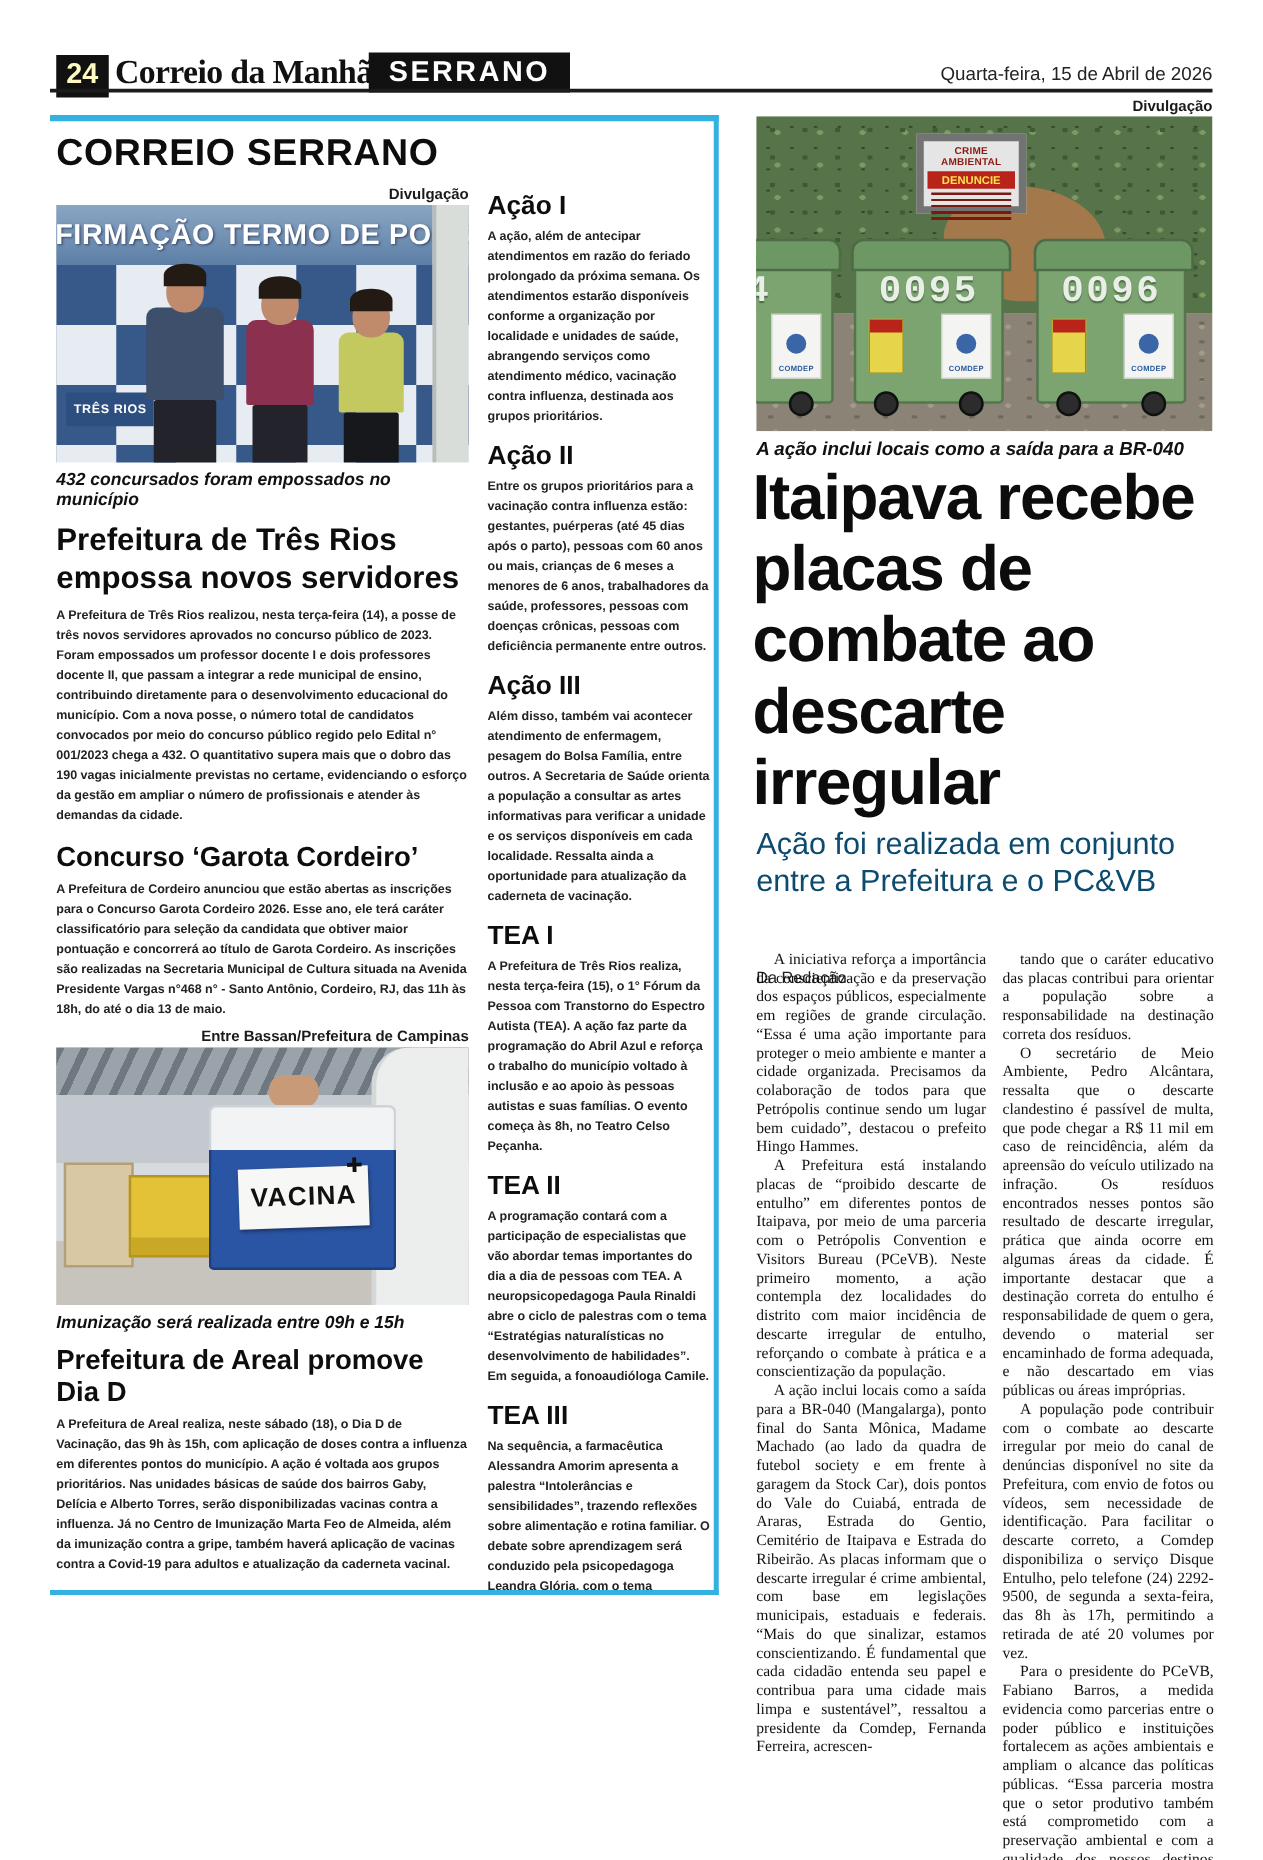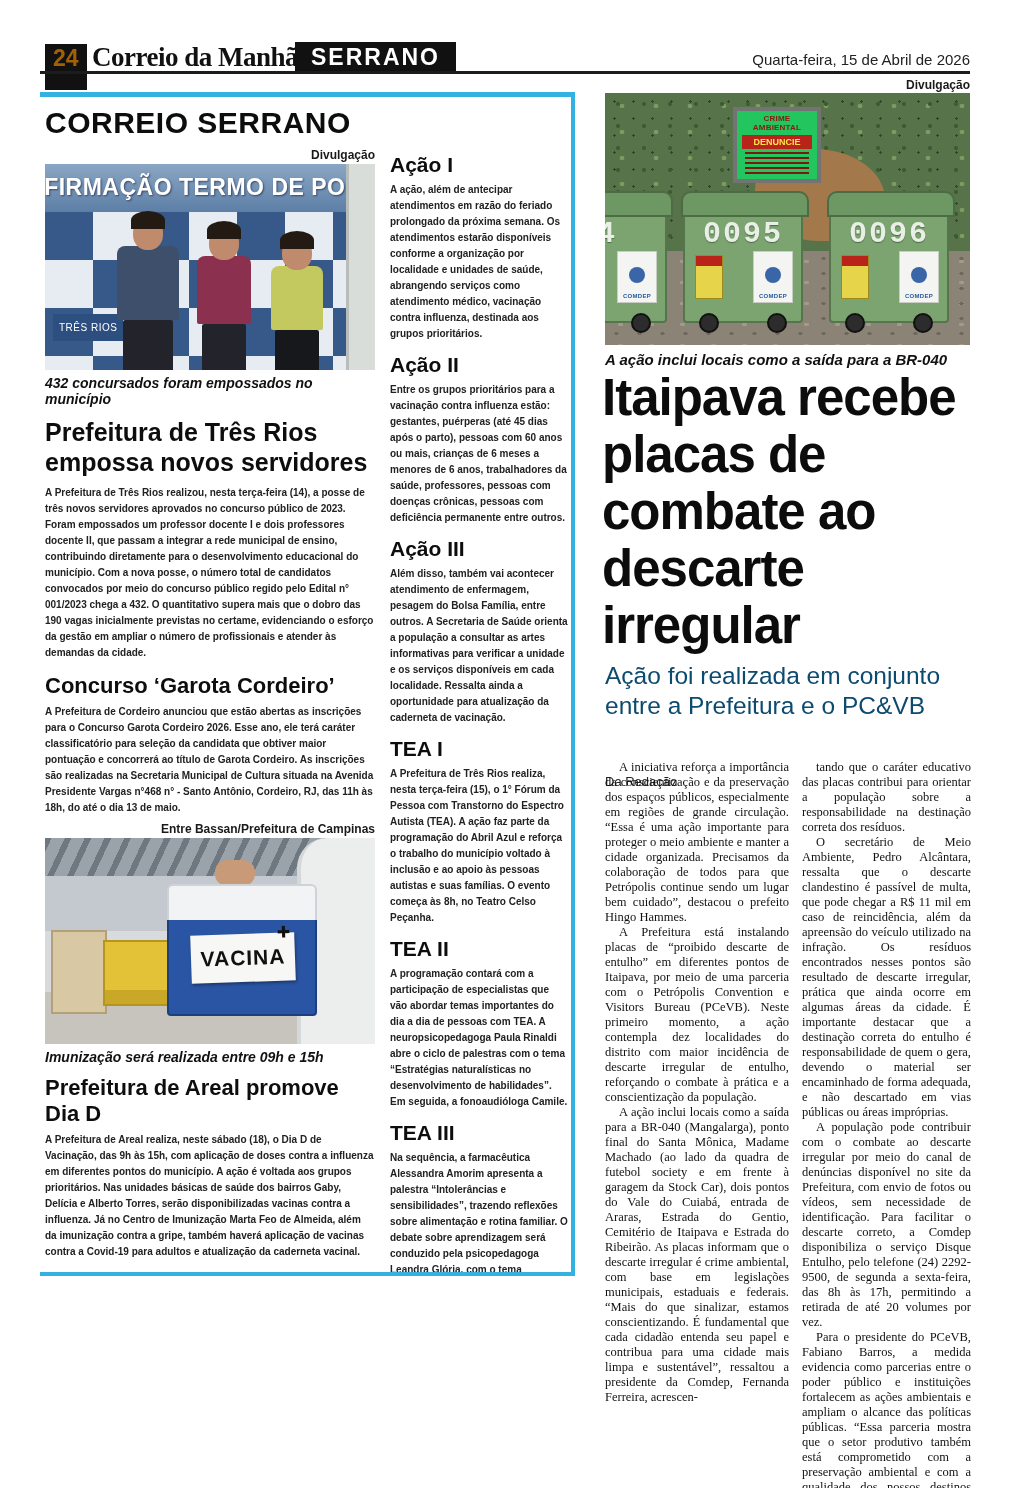--- a/index.html
+++ b/index.html
@@ -1,21 +1,21 @@
 <!DOCTYPE html>
 <html lang="pt"><head>
 <meta charset="utf-8">
 <style>
   html,body{margin:0;padding:0;}
   body{width:1010px;height:1488px;background:#fff;font-family:"Liberation Sans",sans-serif;color:#1a1a1a;}
   .page{position:relative;width:1010px;height:1488px;overflow:hidden;background:#fff;}
 
   
-  .page-number{position:absolute;left:45px;top:44px;background:#111;color:#a16207;
-    font-size:23px;font-weight:bold;padding:3px 8px 20px;line-height:1;}
+  .page-number{position:absolute;left:45px;top:44px;background:#111;color:#fef9c3;
+    font-size:23px;font-weight:bold;padding:3px 8px 8px;line-height:1;}
   .nameplate{position:absolute;left:92px;top:44px;font-family:"Liberation Serif",serif;
     font-weight:bold;font-size:27px;letter-spacing:-0.5px;color:#111;line-height:1;}
   .section-badge{position:absolute;left:295px;top:42px;background:#111;color:#fff;
     font-size:23px;font-weight:bold;letter-spacing:2px;padding:4px 16px 5px;line-height:1;}
   .page-date{position:absolute;right:40px;top:51px;font-size:15px;color:#222;}
   .header-rule{position:absolute;left:40px;top:71px;width:930px;height:3px;background:#1c1c1c;}
 
   
   .credit{font-size:12px;font-weight:bold;color:#1a1a1a;text-align:right;}
   .caption{font-size:14px;font-weight:bold;font-style:italic;color:#111;}
@@ -37,21 +37,21 @@
   .mid-col .sans-body{margin:0 0 11px;}
 
   
   .photo{position:relative;overflow:hidden;}
   .photo-posse{width:330px;height:206px;background:
     repeating-conic-gradient(#36598a 0% 25%,#e7ecf2 0% 50%) 0 0/96px 96px;}
   .posse-banner{position:absolute;left:0;top:0;width:330px;height:48px;
     background:linear-gradient(#8aa6c4,#5d7fa6);display:flex;align-items:center;justify-content:center;}
   .posse-banner span{color:#fff;font-weight:bold;font-size:23px;letter-spacing:0.5px;
     text-shadow:1px 1px 2px rgba(0,0,30,.5);white-space:nowrap;}
-  .tr-logo{position:absolute;left:8px;top:150px;background:#2d4f80;color:#fff;font-weight:normal;
+  .tr-logo{position:absolute;left:8px;top:150px;background:#2d4f80;color:#fff;font-weight:bold;
     font-size:10px;padding:8px 6px;letter-spacing:0.5px;}
   .door-strip{position:absolute;right:0;top:0;width:26px;height:206px;background:#d9ddd9;border-left:3px solid #b9bdb9;}
   .person{position:absolute;}
   .head{width:30px;height:34px;border-radius:50% 50% 45% 45%;background:#c08b6c;margin:0 auto;position:relative;}
   .head:before{content:"";position:absolute;left:-2px;top:-5px;width:34px;height:18px;border-radius:50% 50% 0 0;background:#241a14;}
   .torso{border-radius:8px 8px 2px 2px;margin:-4px auto 0;}
   .legs{background:#23242b;margin:0 auto;border-radius:2px;}
   .p1{left:72px;top:52px;}
   .p1 .torso{width:62px;height:74px;background:#3d4f6b;}
   .p1 .legs{width:50px;height:52px;}
@@ -83,21 +83,21 @@
   .right-credit{position:absolute;right:40px;top:78px;}
   .photo-dumpsters{position:absolute;left:605px;top:93px;width:365px;height:252px;}
   .veg{position:absolute;left:0;top:0;width:365px;height:158px;background:#57734a;
     background-image:radial-gradient(#3d5a33 12%,transparent 13%),radial-gradient(#7d9a63 10%,transparent 11%),radial-gradient(#2f4527 9%,transparent 10%);
     background-size:26px 22px,34px 26px,19px 17px;}
   .dirt{position:absolute;left:150px;top:56px;width:130px;height:92px;background:#a3794c;border-radius:45% 55% 40% 50%;
     box-shadow:60px 30px 0 -20px #8d6a43,-80px 44px 0 -26px #96714a;}
   .ground{position:absolute;left:0;top:158px;width:365px;height:94px;background:#8b8376;
     background-image:radial-gradient(#6f685d 14%,transparent 15%),radial-gradient(#a39a8b 11%,transparent 12%);
     background-size:23px 15px,31px 21px;}
-  .warn-sign{position:absolute;left:128px;top:14px;width:88px;height:76px;background:#22c55e;border:4px solid #737373;padding:3px 3px 0;box-sizing:border-box;}
+  .warn-sign{position:absolute;left:128px;top:14px;width:88px;height:64px;background:#e5e5e5;border:6px solid #737373;padding:3px 3px 0;box-sizing:border-box;}
   .warn-title{font-size:8px;font-weight:bold;color:#8a1a12;text-align:center;letter-spacing:0.2px;}
   .warn-denuncie{margin:3px auto 0;width:70px;background:#b8231a;color:#ffe34d;font-weight:bold;font-size:9px;text-align:center;padding:2px 0;}
   .warn-lines{margin:3px auto 0;width:64px;height:22px;
     background:repeating-linear-gradient(#7a1812 0 2px,transparent 2px 5px);}
   .bin{position:absolute;top:112px;width:120px;height:118px;background:#7ca471;border:2px solid #55754c;border-radius:4px;box-sizing:border-box;}
   .bin-lid{position:absolute;left:-4px;top:-16px;width:calc(100% + 8px);height:22px;background:#6d9864;border:2px solid #4d6b45;border-radius:10px 10px 0 0;}
   .bin-num{position:absolute;left:0;top:10px;width:100%;text-align:center;color:#e9efe6;
     font-family:"Liberation Mono",monospace;font-weight:bold;font-size:30px;letter-spacing:2px;text-shadow:0 1px 1px #4a6a42;}
   .bin-label{position:absolute;right:8px;top:44px;width:40px;height:52px;background:#f4f5f2;border:1px solid #c9cec4;
     display:flex;flex-direction:column;align-items:center;justify-content:flex-end;padding-bottom:3px;box-sizing:border-box;}

